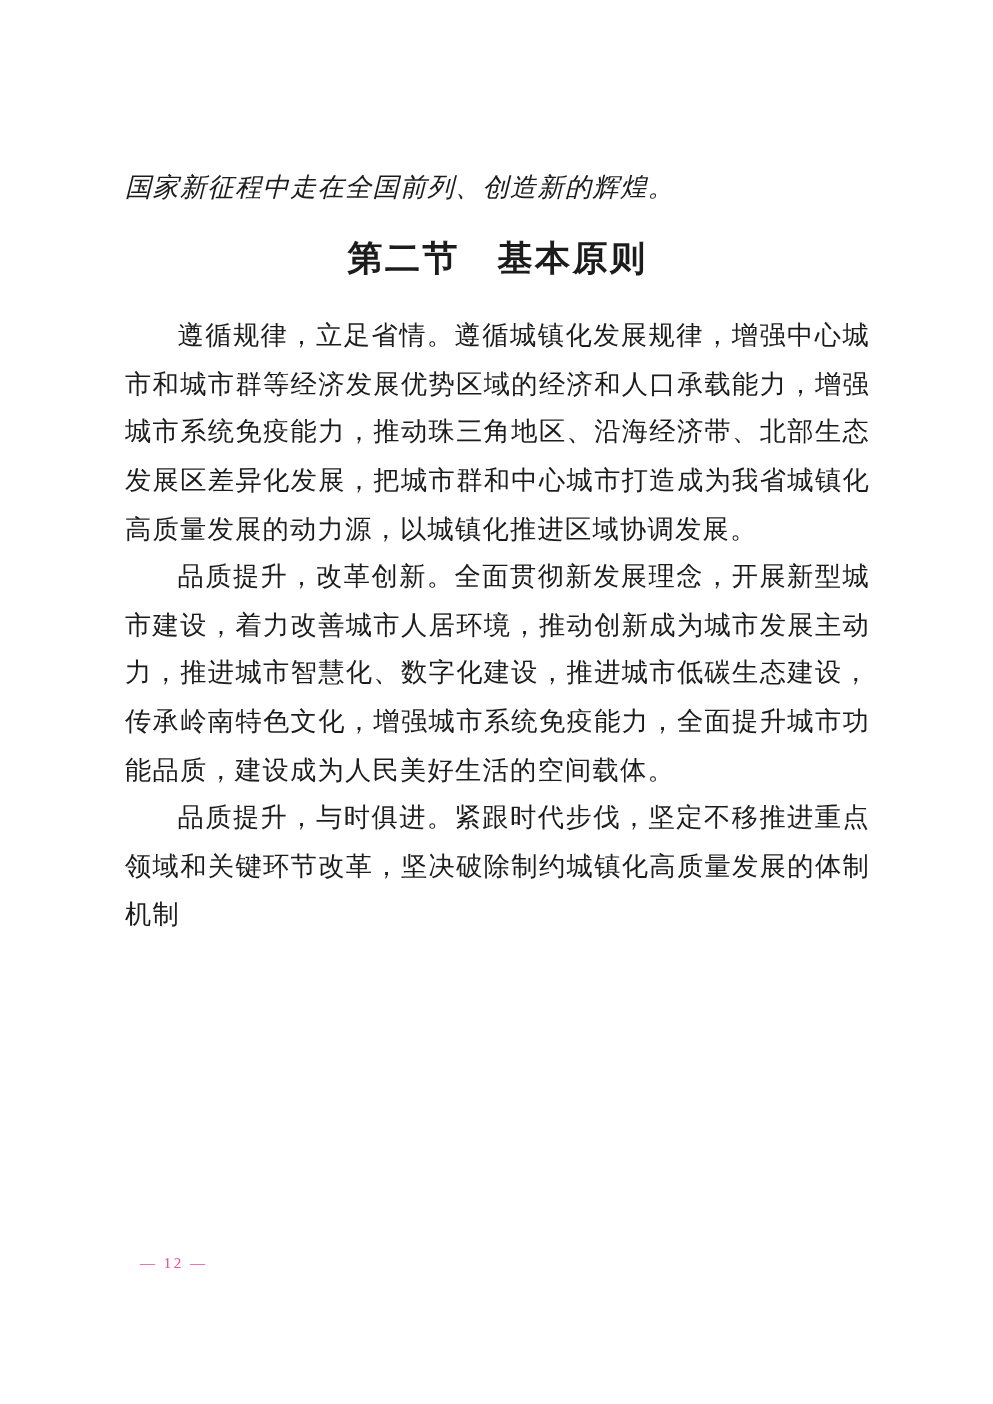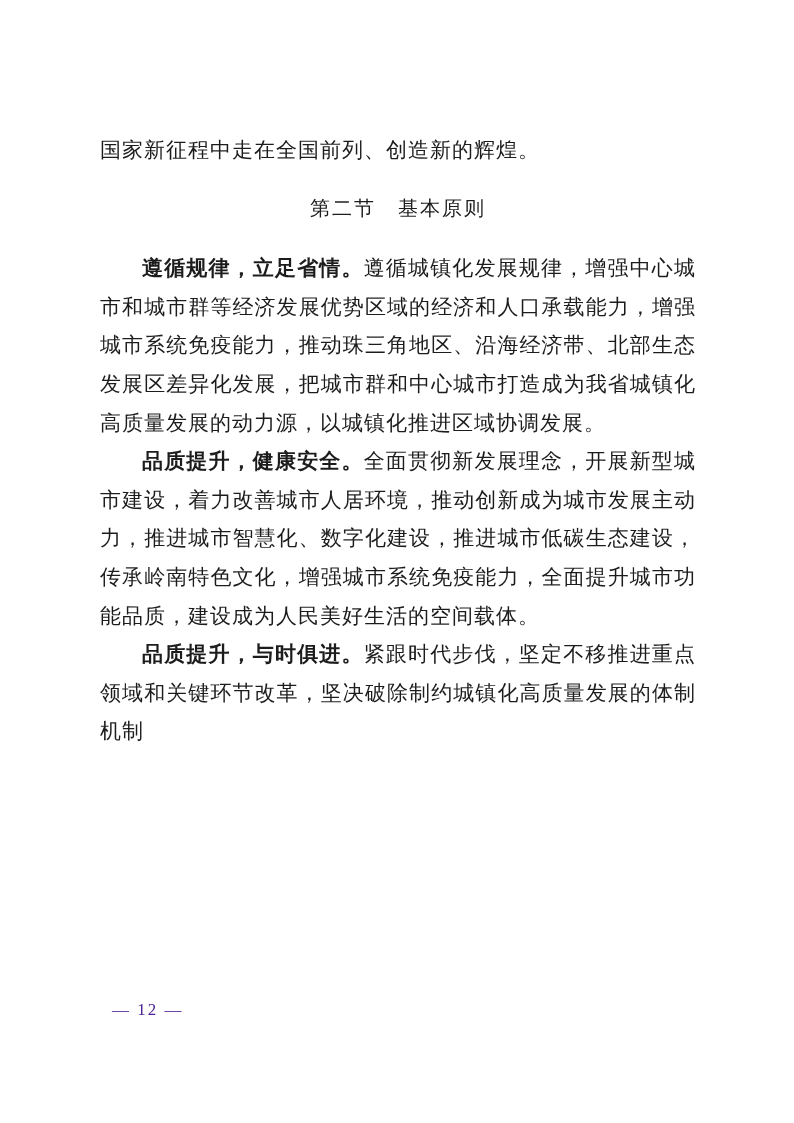--- a/index.html
+++ b/index.html
@@ -28,61 +28,62 @@
     text-align: justify;
     text-justify: inter-ideograph;
   }
   .para {
     margin: 0;
     text-indent: 2em;
   }
   .para-continuation {
     margin: 0;
     text-indent: 0;
+    font-style: italic;
   }
   .para-lead {
-    font-weight: bold;
+    font-weight: normal;
     margin-top: 32px;
   }
   .section-heading {
     margin: 19px 0 22px 0;
-    font-size: 20px;
-    font-weight: normal;
+    font-size: 28px;
+    font-weight: bold;
     text-align: center;
     text-indent: 0;
     letter-spacing: 2px;
     line-height: 38.6px;
   }
   .page-number {
     position: absolute;
     left: 112px;
     top: 998px;
-    font-size: 17px;
+    font-size: 12px;
     line-height: 24px;
     letter-spacing: 2px;
-    color: #4c1d95;
+    color: #ec4899;
     white-space: pre;
   }
 </style>
 </head>
 <body>
 
 <div class="page">
 
   <div class="content">
 
     <p class="para-continuation">国家新征程中走在全国前列、创造新的辉煌。</p>
 
     <h2 class="section-heading">第二节　基本原则</h2>
 
 
     <p class="para"><span class="para-lead">遵循规律，立足省情。</span><span>遵循城镇化发展规律，增强中心城市和城市群等经济发展优势区域的经济和人口承载能力，增强城市系统免疫能力，推动珠三角地区、沿海经济带、北部生态发展区差异化发展，把城市群和中心城市打造成为我省城镇化高质量发展的动力源，以城镇化推进区域协调发展。</span></p>
 
 
-    <p class="para"><span class="para-lead">品质提升，健康安全。</span><span>全面贯彻新发展理念，开展新型城市建设，着力改善城市人居环境，推动创新成为城市发展主动力，推进城市智慧化、数字化建设，推进城市低碳生态建设，传承岭南特色文化，增强城市系统免疫能力，全面提升城市功能品质，建设成为人民美好生活的空间载体。</span></p>
+    <p class="para"><span class="para-lead">品质提升，改革创新。</span><span>全面贯彻新发展理念，开展新型城市建设，着力改善城市人居环境，推动创新成为城市发展主动力，推进城市智慧化、数字化建设，推进城市低碳生态建设，传承岭南特色文化，增强城市系统免疫能力，全面提升城市功能品质，建设成为人民美好生活的空间载体。</span></p>
 
     <p class="para"><span class="para-lead">品质提升，与时俱进。</span><span>紧跟时代步伐，坚定不移推进重点领域和关键环节改革，坚决破除制约城镇化高质量发展的体制机制</span></p>
 
   </div>
 
   <div class="page-number">— 12 —</div>
 
 </div>
 
 </body></html>

